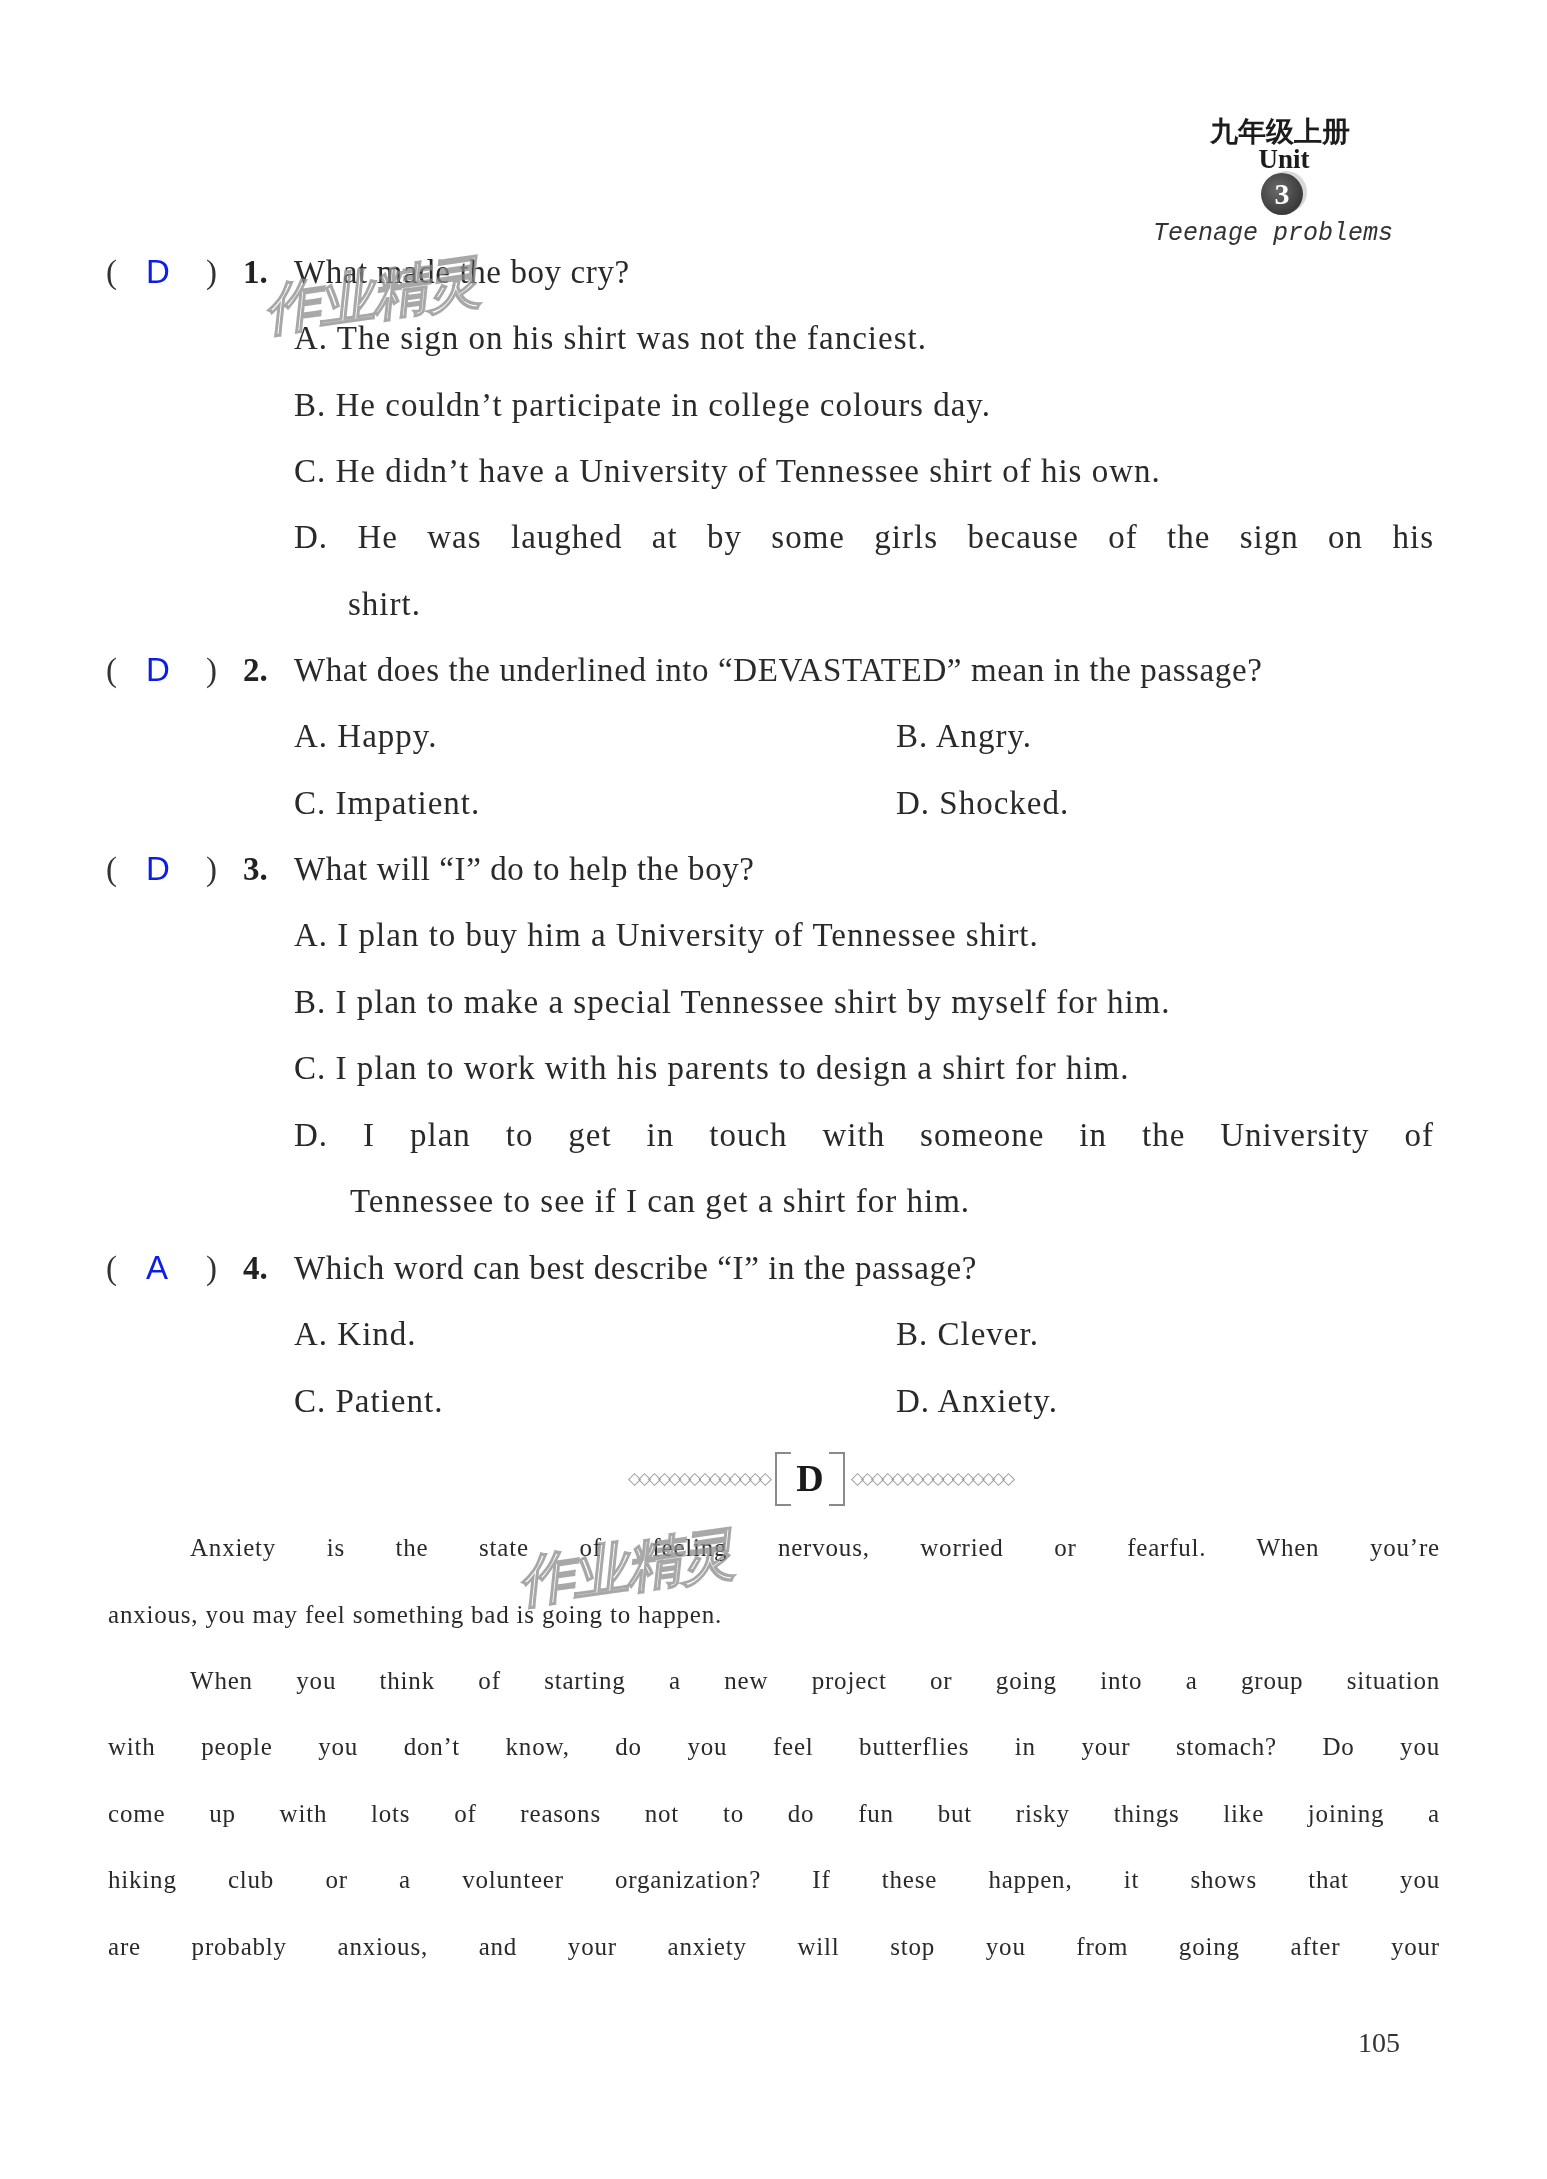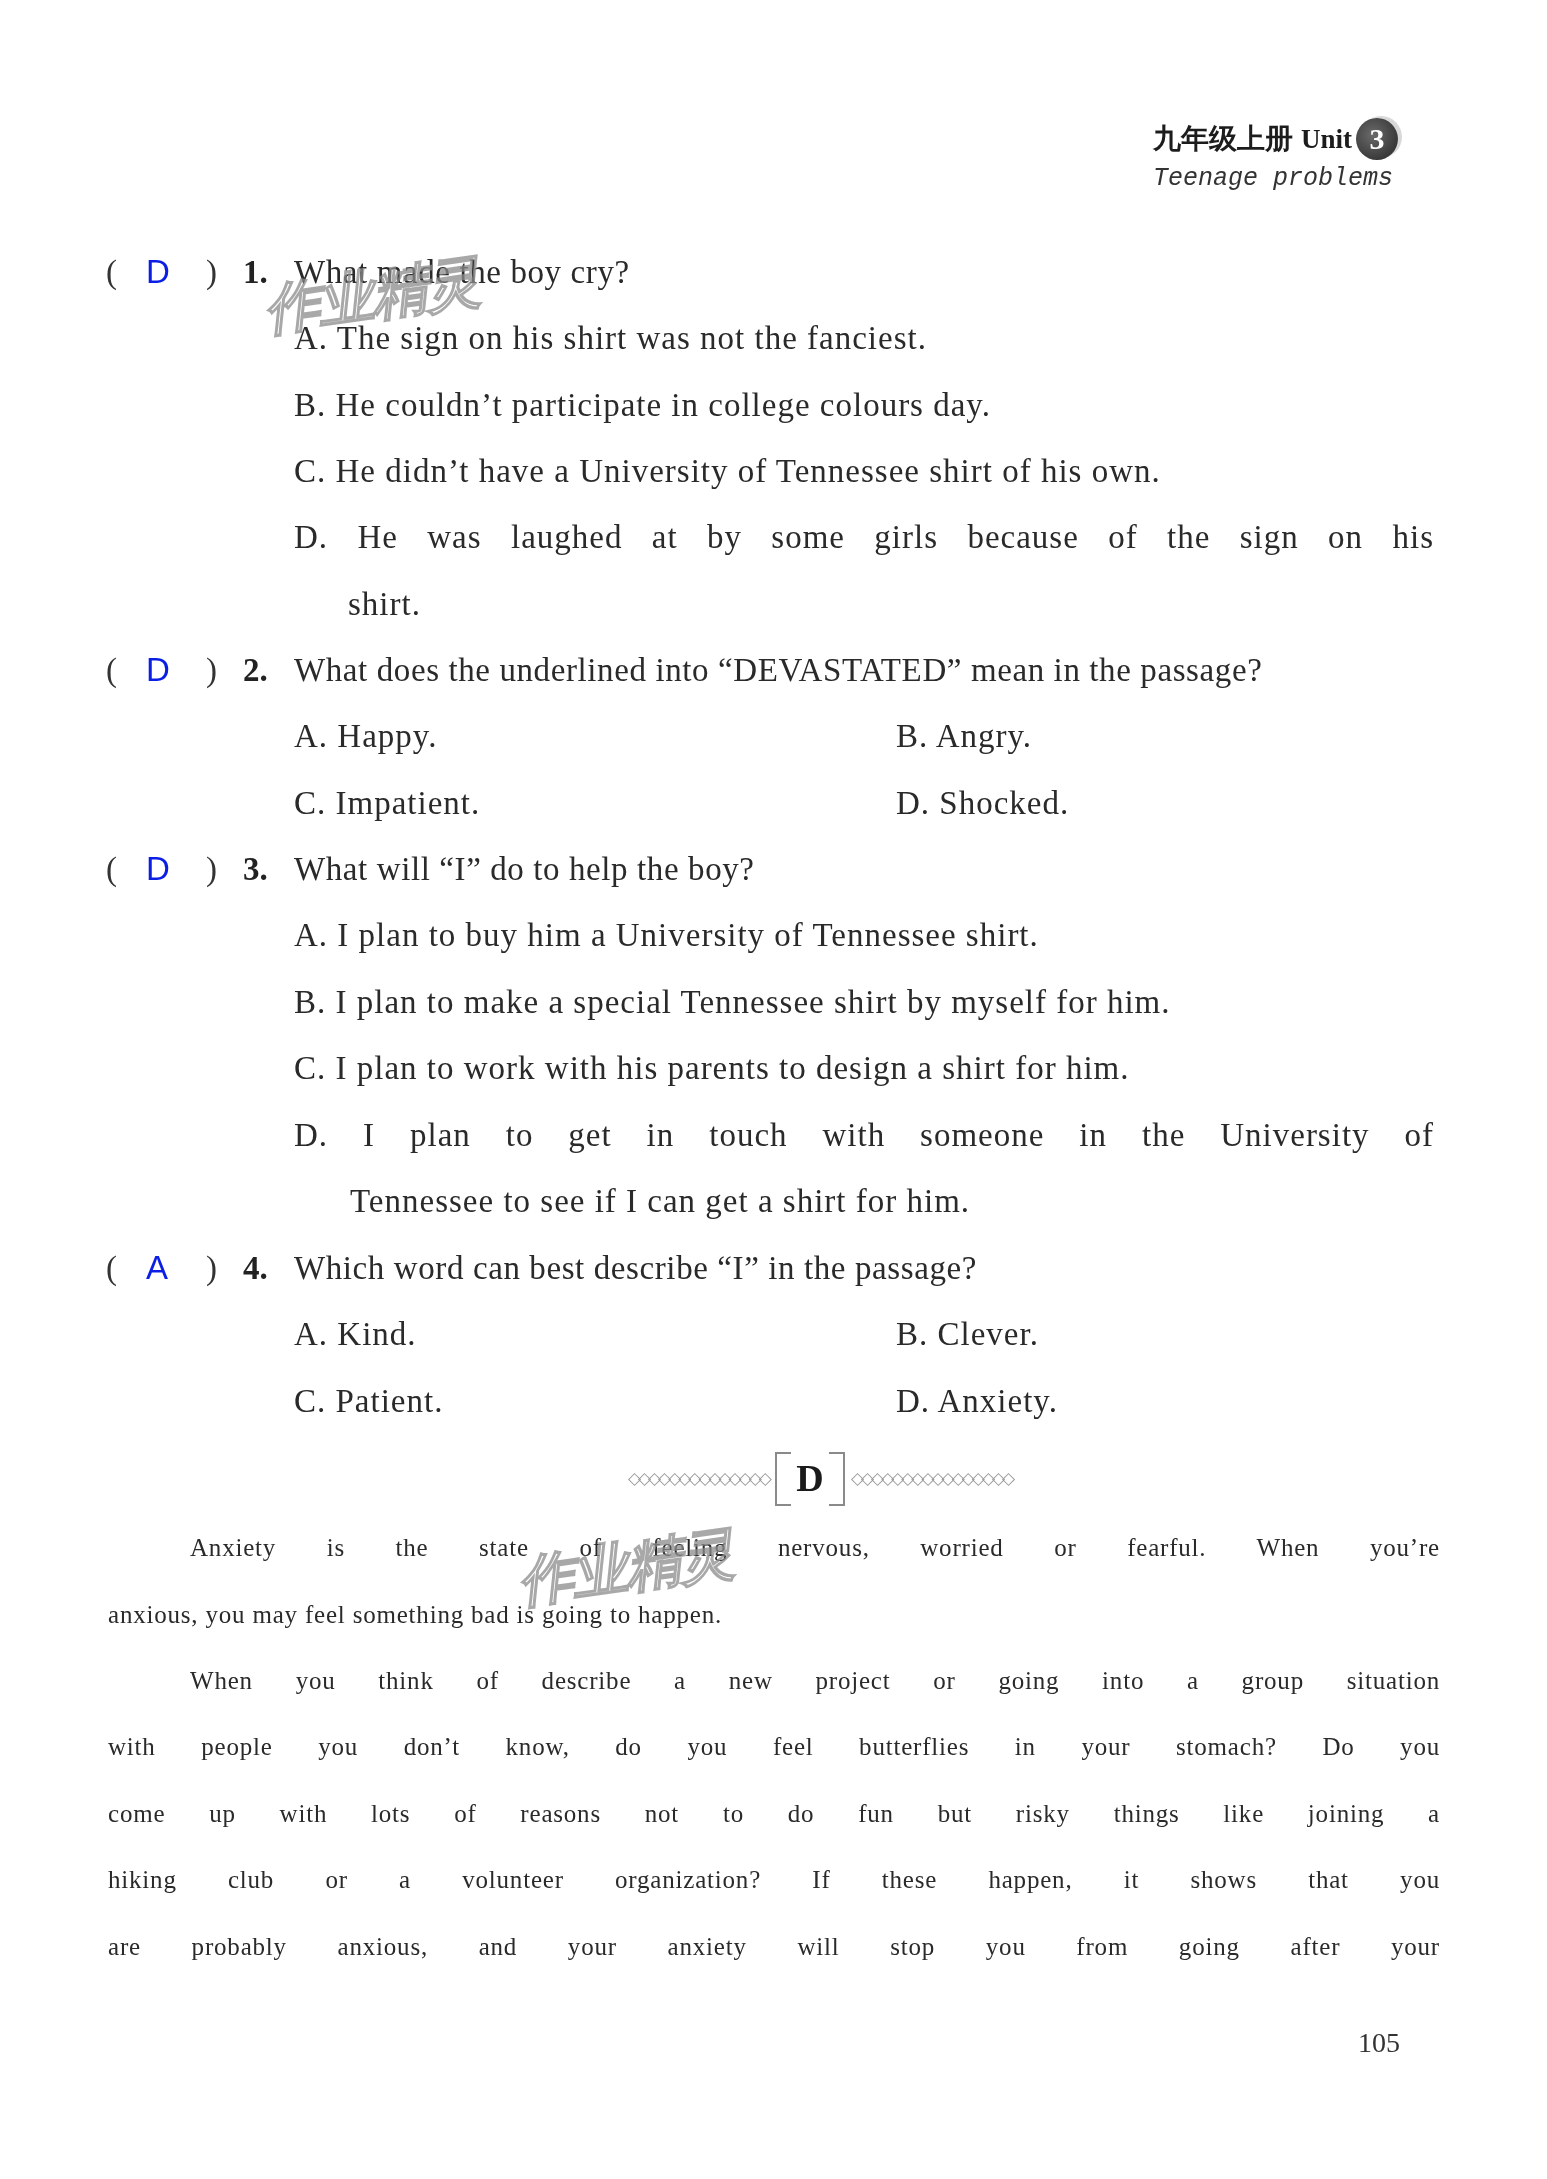--- a/index.html
+++ b/index.html
@@ -29,20 +29,21 @@
       text-align: right;
     }
     .header-title {
       display: flex;
       align-items: center;
       justify-content: flex-start;
       font-size: 32px;
       font-weight: bold;
       color: #1c1c1c;
       line-height: 1;
+      flex-direction: column;
     }
     .header-title .cn {
       font-family: "DejaVu Serif", serif;
       font-weight: bold;
       font-size: 28px;
       letter-spacing: 0px;
     }
     .header-title .unit {
       font-family: "Liberation Serif", serif;
       font-weight: bold;
@@ -284,21 +285,21 @@
     <span class="diamonds">◇◇◇◇◇◇◇◇◇◇◇◇◇◇</span>
     <span class="sec-box">
       <span class="sec-letter">D</span>
     </span>
     <span class="diamonds">◇◇◇◇◇◇◇◇◇◇◇◇◇◇◇◇</span>
   </div>
 
   <div>
     <div class="para-line indent" style="top:1528px">Anxiety is the state of feeling nervous, worried or fearful. When you’re</div>
     <div class="para-line last" style="top:1595px">anxious, you may feel something bad is going to happen.</div>
-    <div class="para-line indent" style="top:1661px">When you think of describe a new project or going into a group situation</div>
+    <div class="para-line indent" style="top:1661px">When you think of starting a new project or going into a group situation</div>
     <div class="para-line" style="top:1727px">with people you don’t know, do you feel butterflies in your stomach? Do you</div>
     <div class="para-line" style="top:1794px">come up with lots of reasons not to do fun but risky things like joining a</div>
     <div class="para-line" style="top:1860px">hiking club or a volunteer organization? If these happen, it shows that you</div>
     <div class="para-line" style="top:1927px">are probably anxious, and your anxiety will stop you from going after your</div>
   </div>
 
   <span class="watermark" style="left:268px; top:258px">作业精灵</span>
   <span class="watermark" style="left:522px; top:1530px">作业精灵</span>
 
   <div class="page-number">105</div>

